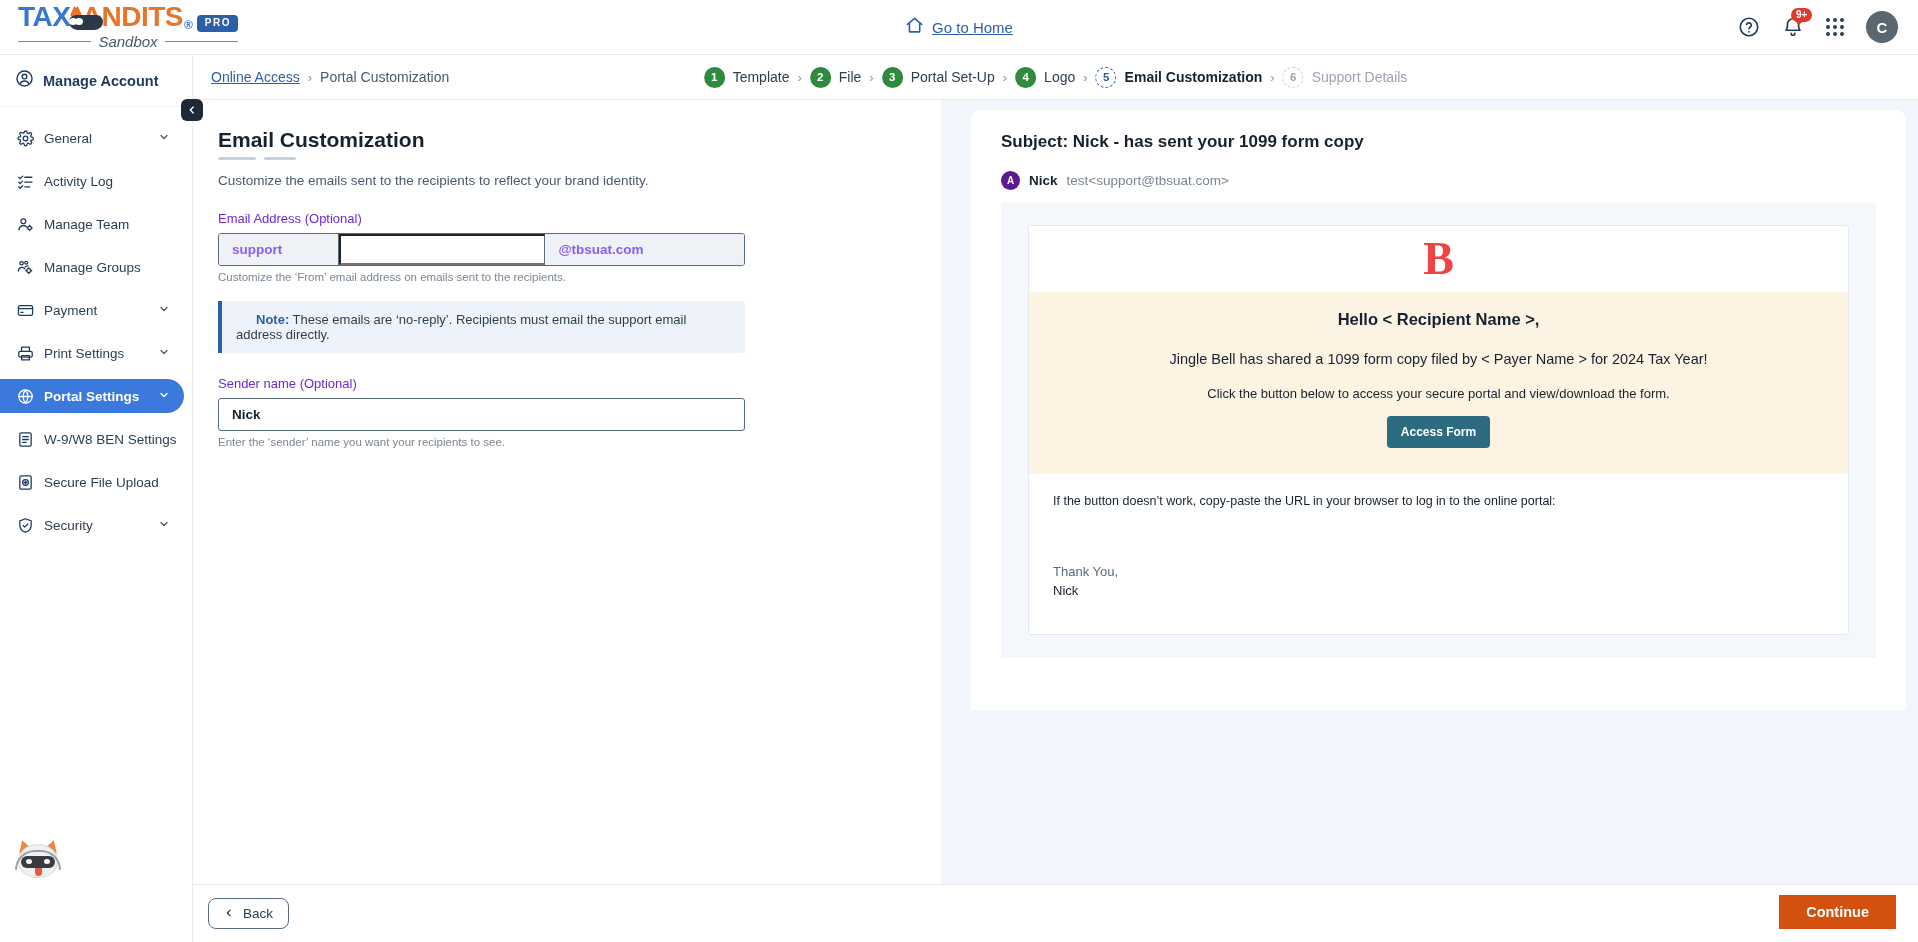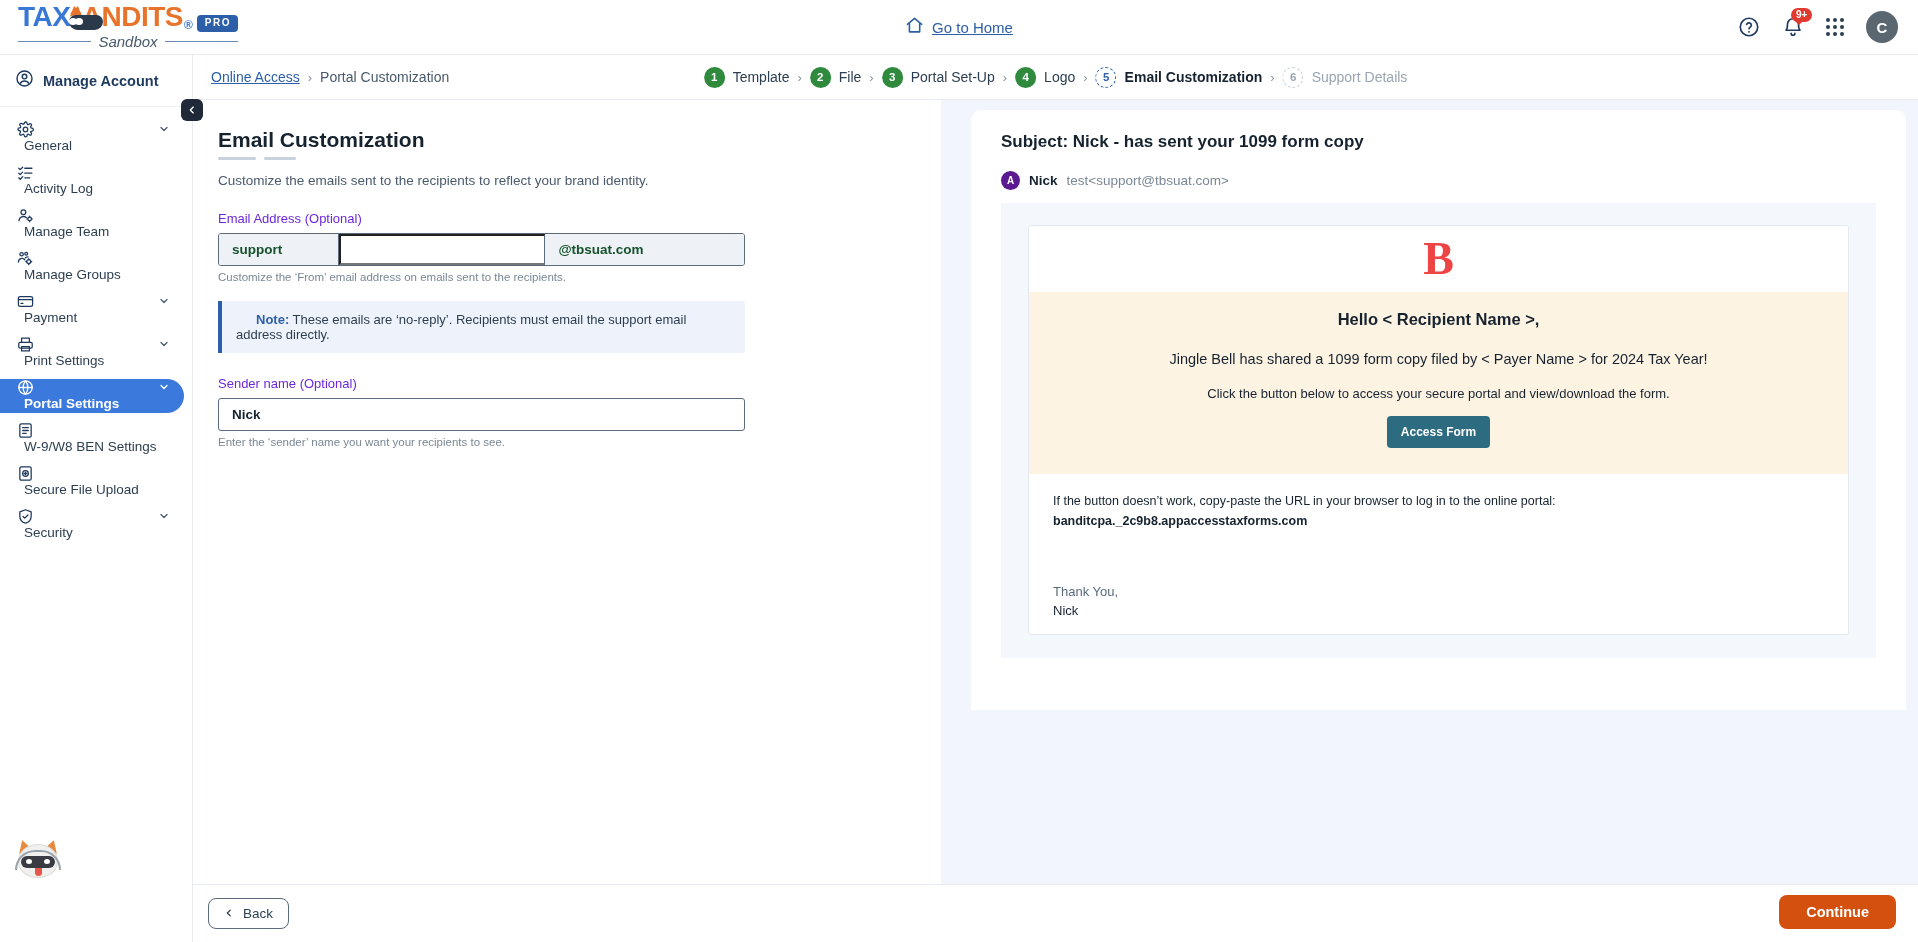--- a/index.html
+++ b/index.html
@@ -49,22 +49,22 @@
   .grid-ic i { background: #2c3e50; border-radius: 50%; display: block; width: 4px; height: 4px; }
   .avatar-top { width: 32px; height: 32px; border-radius: 50%; background: #5b6770; color: #fff;
     display: flex; align-items: center; justify-content: center; font-size: 15px; font-weight: 600; cursor: pointer; }
 
   
   .sidebar { position: absolute; top: 55px; left: 0; width: 193px; height: 887px; background: #fff;
     border-right: 1px solid #e8ecf1; z-index: 20; }
   .acct { display: flex; align-items: center; gap: 9px; padding: 14px 0 14px 15px; border-bottom: 1px solid #eef1f5; cursor: pointer; }
   .acct .lbl { font-size: 14.5px; font-weight: 700; color: #1f3a5f; }
   .nav { padding-top: 14px; }
-  .nav-item { display: flex; align-items: flex-start; height: 34px; margin: 0 8px 9px 0;
-    padding-left: 15px; border-radius: 0 17px 17px 0; cursor: pointer; position: relative; flex-direction: column; }
+  .nav-item { display: flex; align-items: center; height: 34px; margin: 0 8px 9px 0;
+    padding-left: 15px; border-radius: 0 17px 17px 0; cursor: pointer; position: relative; }
   .nav-item .ico { width: 20px; display: flex; align-items: center; justify-content: center; flex-shrink: 0; }
   .nav-item .lbl { font-size: 13.5px; color: #2c3e50; margin-left: 9px; white-space: nowrap; }
   .nav-item .chev { position: absolute; right: 14px; }
   .nav-item.active { background: #3b79dd; }
   .nav-item.active .lbl { color: #fff; font-weight: 700; }
   .collapse-tgl { position: absolute; right: -11px; top: 44px; width: 22px; height: 22px; border-radius: 6px;
     background: #1f2937; display: flex; align-items: center; justify-content: center; cursor: pointer; z-index: 25; }
   .mascot { position: absolute; left: 16px; bottom: 60px; width: 44px; height: 42px; cursor: pointer; }
   .mascot .face { position: absolute; left: 2px; top: 4px; width: 40px; height: 34px; background: #f0f0ee;
     border-radius: 50% 50% 48% 48%; border: 1px solid #dcdcd8; }
@@ -99,21 +99,21 @@
 
   
   .formpanel { position: absolute; top: 100px; left: 193px; width: 748px; height: 620px; background: #fff; padding: 28px 0 0 25px; }
   .h1 { font-size: 21px; font-weight: 700; color: #16232f; }
   .h1-ul { display: flex; gap: 8px; margin-top: 5px; }
   .h1-ul i { display: block; height: 3px; background: #c8d2dd; border-radius: 2px; }
   .h1-ul i:nth-child(1) { width: 38px; } .h1-ul i:nth-child(2) { width: 32px; }
   .sub { font-size: 13.5px; color: #4a5a6b; margin-top: 13px; }
   .fld-lbl { font-size: 13px; color: #6d28d9; margin-top: 23px; margin-bottom: 7px; }
   .email-row { display: flex; width: 527px; height: 33px; border: 1px solid #5a6b7d; border-radius: 3px; overflow: hidden; }
-  .email-row .seg { display: flex; align-items: center; padding: 0 13px; font-size: 13.5px; color: #14532d; font-weight: 600; }
+  .email-row .seg { display: flex; align-items: center; padding: 0 13px; font-size: 13.5px; color: #8b5cf6; font-weight: 600; }
   .email-row .seg.fixed { background: #eef1f5; }
   .email-row .seg.pre { width: 132px; border-right: 1px solid #5a6b7d; }
   .email-row .seg.mid { flex: 1; background: #fff; border-right: 1px solid #5a6b7d; font-weight: 400; }
   .email-row .seg.post { width: 220px; }
   .hint { font-size: 11.5px; color: #7b8794; margin-top: 5px; }
   .note { width: 527px; margin-top: 18px; background: #eef3fb; border-left: 4px solid #2d5fa8;
     padding: 11px 14px; font-size: 13px; color: #2c3e50; border-radius: 0 3px 3px 0; }
   .note b { color: #2d5fa8; font-weight: 700; margin-left: 20px; }
   .txt-in { width: 527px; height: 33px; border: 1px solid #5a6b7d; border-radius: 3px;
     padding: 0 13px; font-size: 13.5px; color: #16232f; font-weight: 600; font-family: inherit; background: #fff; }
@@ -143,21 +143,21 @@
   .sig1 { font-size: 13px; color: #5a6b7d; margin-top: 56px; }
   .sig2 { font-size: 13px; color: #16232f; margin-top: 4px; }
 
   
   .footer { position: absolute; bottom: 0; left: 193px; width: 1725px; height: 58px;
     background: #fff; border-top: 1px solid #e8ecf1; z-index: 18; }
   .backbtn { position: absolute; left: 15px; top: 13px; display: flex; align-items: center; gap: 9px;
     height: 31px; padding: 12px 15px; border: 1px solid #5a6b7d; border-radius: 8px; background: #fff;
     font-size: 13.5px; color: #2c3e50; cursor: pointer; font-family: inherit; font-weight: 500; }
   .contbtn { position: absolute; right: 22px; top: 10px; height: 34px; padding: 0 27px; background: #d4500f;
-    color: #fff; border: none; border-radius: 8px; font-size: 14.5px; font-weight: 600; cursor: pointer; font-family: inherit; }
+    color: #fff; border: none; border-radius: 0; font-size: 14.5px; font-weight: 600; cursor: pointer; font-family: inherit; }
   .midcol { position: absolute; top: 720px; left: 193px; width: 748px; height: 164px; background: #fff; }
   .midcol2 { position: absolute; top: 720px; left: 941px; width: 977px; height: 164px; background: #f2f6fc; }
 </style>
 </head>
 <body>
 
 <div class="topbar">
   <div class="logo-wrap">
     <div class="logo-main">
       <span class="logo-tax">TAX</span>
@@ -471,21 +471,20 @@
           <span class="bigB">B</span>
         </div>
         <div class="mail-body">
           <div class="greet">Hello &lt; Recipient Name &gt;,</div>
           <div class="line2">Jingle Bell has shared a 1099 form copy filed by &lt; Payer Name &gt; for 2024 Tax Year!</div>
           <div class="line3">Click the button below to access your secure portal and view/download the form.</div>
           <button class="accessbtn">Access Form</button>
         </div>
         <div class="mail-foot">
           <div class="fl1">If the button doesn’t work, copy-paste the URL in your browser to log in to the online portal:</div>
-          <div class="fl2">banditcpa._2c9b8.appaccesstaxforms.com</div>
           <div class="sig1">Thank You,</div>
           <div class="sig2">Nick</div>
         </div>
       </div>
     </div>
   </div>
 </div>
 
 <div class="midcol"></div>
 <div class="midcol2"></div>

